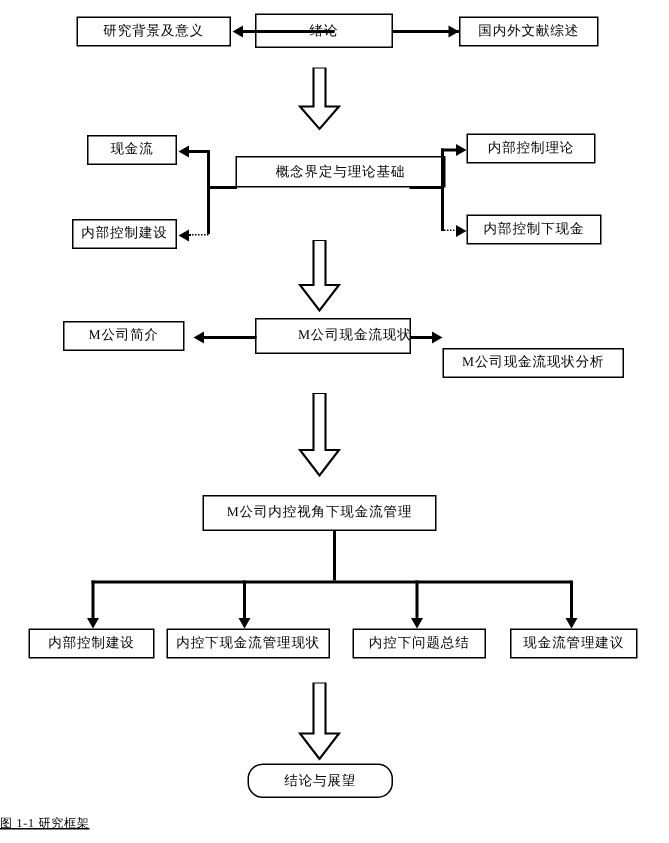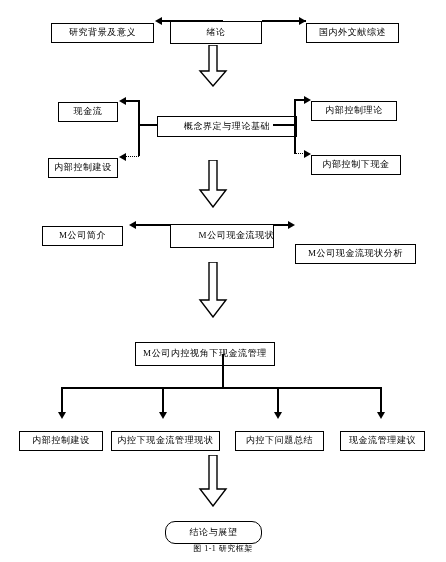--- a/index.html
+++ b/index.html
@@ -25,21 +25,20 @@
     display: flex;
     align-items: center;
     justify-content: center;
     text-align: center;
     color: #000000;
     font-size: 9px;
     line-height: 1.1;
     letter-spacing: 0.6px;
     white-space: nowrap;
     font-family: "Liberation Serif", "DejaVu Serif", serif;
-    margin-top: 12px;
   }
   
   .box::after {
     content: "";
     position: absolute;
     left: 2px;
     top: 2px;
     right: -2px;
     bottom: -2px;
     border-right: 1.5px solid #000;
@@ -77,26 +76,26 @@
     border-left: 4px solid transparent;
     border-right: 4px solid transparent;
     border-top: 7px solid #000000;
   }
   .blockarrow {
     position: absolute;
   }
   .blockarrow svg { display: block; }
   .caption {
     position: absolute;
-    text-align: center;
     font-size: 8px;
     color: #000000;
     letter-spacing: 0.5px;
     font-family: "Liberation Serif", "DejaVu Serif", serif;
     white-space: nowrap;
+    text-decoration: underline;
   }
 </style>
 </head>
 <body>
 
 <div id="canvas">
 
   <div class="box" style="left:51px; top:11px; width:103px; height:20px;">研究背景及意义</div>
 
   <div class="box" style="left:170px; top:9px; width:92px; height:23px;">绪论</div>
@@ -160,21 +159,21 @@
 
   <div class="line hline" style="left:274px; top:224px; width:15px;"></div>
   <div class="arrowhead ah-right" style="left:288px; top:220.5px;"></div>
 
   <div class="blockarrow" style="left:198px; top:262px;">
     <svg width="30" height="56" viewBox="0 0 30 56">
       <polygon points="11,0 19,0 19,38 28,38 15,55 2,38 11,38" fill="#ffffff" stroke="#000000" stroke-width="1.4"></polygon>
     </svg>
   </div>
 
-  <div class="box" style="left:135px; top:330px; width:140px; height:24px;">M公司内控视角下现金流管理</div>
+  <div class="box" style="left:135px; top:330px; width:156px; height:24px;">M公司内控视角下现金流管理</div>
 
   <div class="line vline" style="left:222px; top:354px; height:33px;"></div>
   <div class="line hline" style="left:61px; top:387px; width:320px;"></div>
 
   <div class="line vline" style="left:61px; top:387px; height:28px;"></div>
   <div class="arrowhead ah-down" style="left:58px; top:412px;"></div>
 
   <div class="line vline" style="left:162px; top:387px; height:28px;"></div>
   <div class="arrowhead ah-down" style="left:159px; top:412px;"></div>
 

